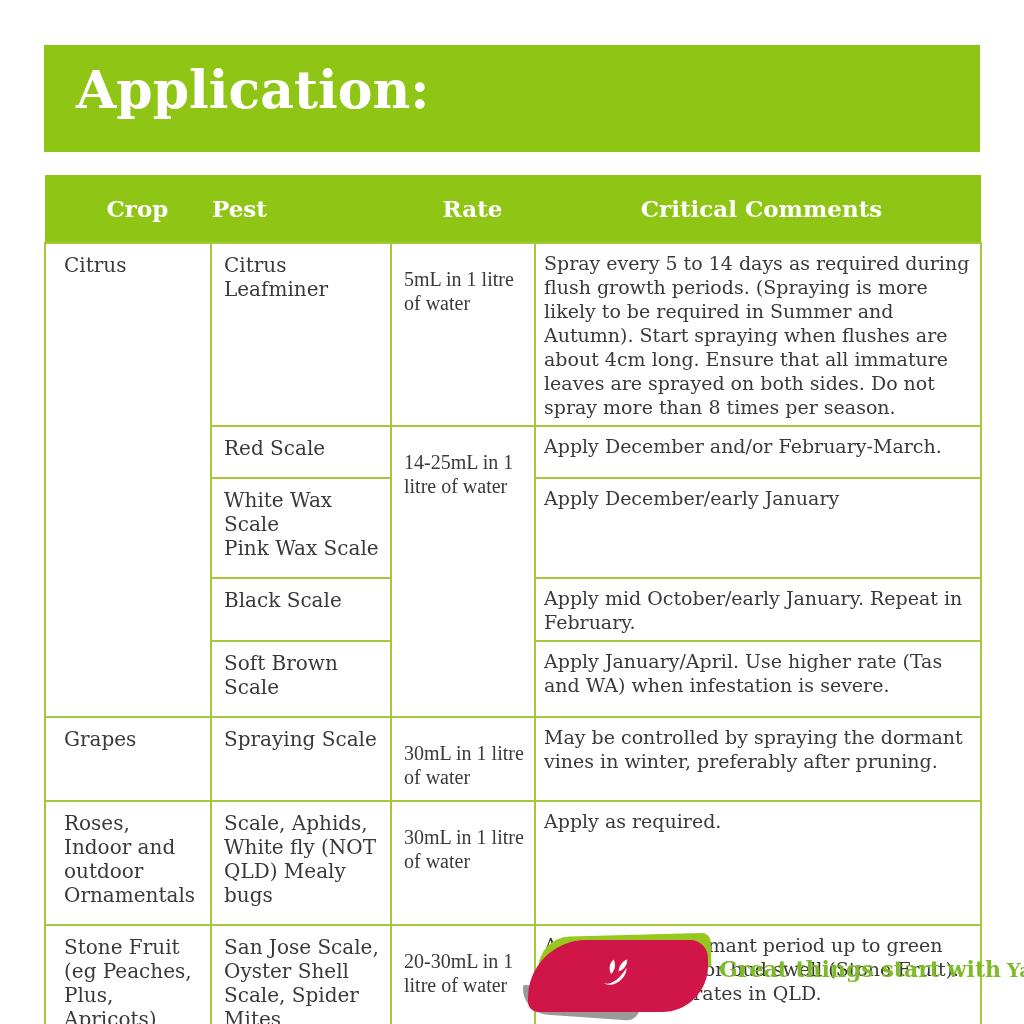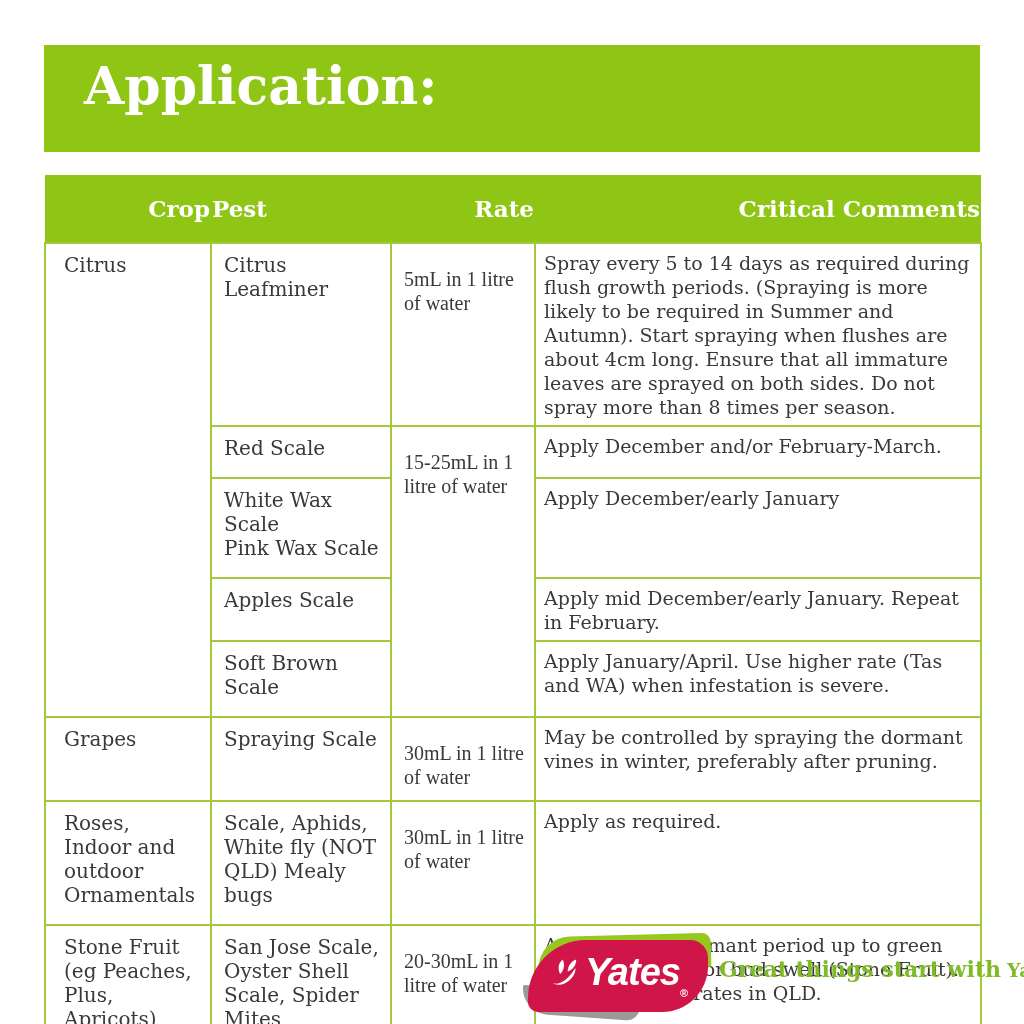--- a/index.html
+++ b/index.html
@@ -13,39 +13,39 @@
   }
 
   
   .banner {
     position:absolute; left:44px; top:45px;
     width:936px; height:107px;
     background:#8fc616;
     display:flex; align-items:center;
   }
   .banner-title {
-    margin:16px; padding-left:24px; margin-top:-10px;
+    margin:8px; padding-left:24px; margin-top:-10px;
     font-size:52px; font-weight:bold; color:#ffffff;
     letter-spacing:0px;
   }
 
   
   table.app-table {
     position:absolute; left:44px; top:175px;
     width:936px;
     border-collapse:collapse;
     table-layout:fixed;
   }
   .app-table thead th {
     background:#8fc616; color:#ffffff;
     height:65px;
     font-size:23px; font-weight:bold;
     vertical-align:middle;
     border:none;
-    text-align:right;
+    text-align:center;
   }
   .app-table thead th.h-crop { padding-left:20px; }
   .app-table thead th.h-pest { text-align:left; padding-right:20px; }
   .app-table thead th.h-rate { padding-left:20px; }
   .app-table thead th.h-comments { padding-left:8px; }
 
   .app-table td {
     border:2px solid #a5c73c;
     background:#ffffff;
     vertical-align:top;
@@ -134,31 +134,31 @@
   </thead>
   <tbody>
     <tr style="height:160px">
       <td class="c-crop" rowspan="5">Citrus</td>
       <td class="c-pest">Citrus Leafminer</td>
       <td class="c-rate">5mL in 1 litre of water</td>
       <td class="c-comments">Spray every 5 to 14 days as required during flush growth periods. (Spraying is more likely to be required in Summer and Autumn). Start spraying when flushes are about 4cm long. Ensure that all immature leaves are sprayed on both sides. Do not spray more than 8 times per season.</td>
     </tr>
     <tr style="height:38px">
       <td class="c-pest">Red Scale</td>
-      <td class="c-rate" rowspan="4">15-25mL in 1 litre of water</td>
+      <td class="c-rate" rowspan="4">14-25mL in 1 litre of water</td>
       <td class="c-comments">Apply December and/or February-March.</td>
     </tr>
     <tr style="height:62px">
       <td class="c-pest">White Wax Scale
 Pink Wax Scale</td>
       <td class="c-comments">Apply December/early January</td>
     </tr>
     <tr style="height:60px">
-      <td class="c-pest">Apples Scale</td>
-      <td class="c-comments">Apply mid December/early January. Repeat in February.</td>
+      <td class="c-pest">Black Scale</td>
+      <td class="c-comments">Apply mid October/early January. Repeat in February.</td>
     </tr>
     <tr style="height:63px">
       <td class="c-pest">Soft Brown Scale</td>
       <td class="c-comments">Apply January/April. Use higher rate (Tas and WA) when infestation is severe.</td>
     </tr>
     <tr style="height:84px">
       <td class="c-crop">Grapes</td>
       <td class="c-pest">Spraying Scale</td>
       <td class="c-rate">30mL in 1 litre of water</td>
       <td class="c-comments">May be controlled by spraying the dormant vines in winter, preferably after pruning.</td>
@@ -180,19 +180,18 @@
 
 <div class="logo-wrap">
   <div class="logo-gray"></div>
   <div class="logo-green"></div>
   <div class="logo-red">
     <svg class="logo-leaf" viewBox="0 0 40 40">
       <path d="M5 31 C 12 33, 22 28, 31 13 C 32 19, 26 29, 16 32 C 11 33, 7 33, 5 31 Z" fill="#ffffff"></path>
       <path d="M13 20 C 10 14, 11 7, 16 3 C 19 8, 18 16, 13 20 Z" fill="#ffffff"></path>
       <path d="M22 17 C 22 11, 26 5, 32 3 C 32 10, 28 15, 22 17 Z" fill="#ffffff"></path>
     </svg>
-    <span class="logo-text"><span>Yates</span><span class="logo-reg">®</span></span>
   </div>
 </div>
 
 <div class="tagline">
   <span class="tagline-main">Great things start with</span><span class="tagline-brand"><span>Yates</span></span>
 </div>
 
 </body></html>

